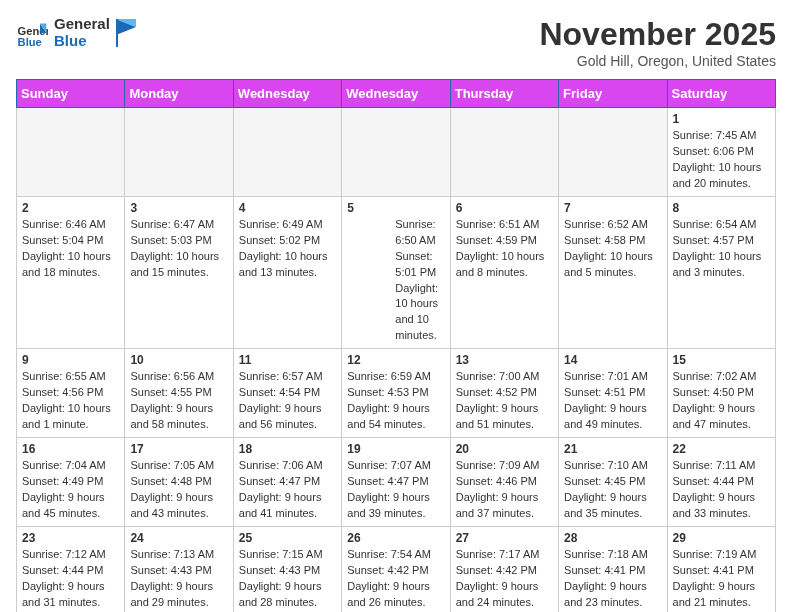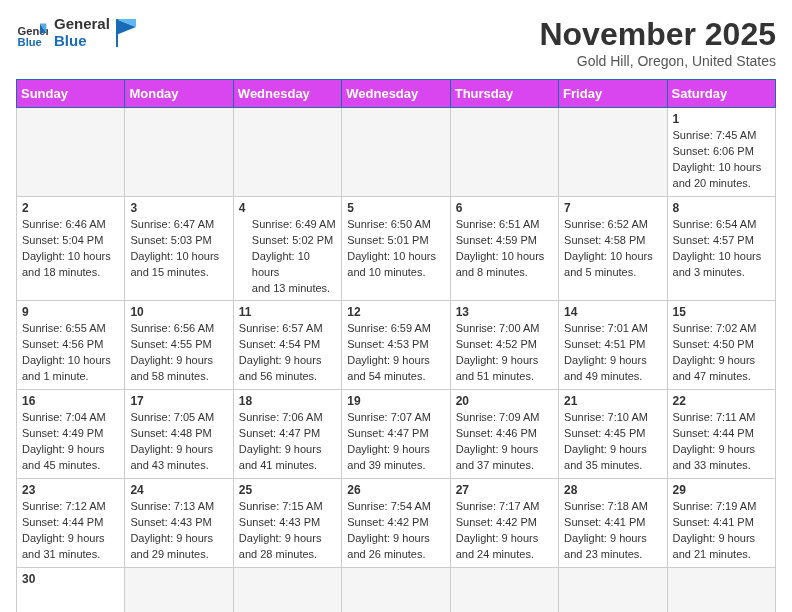--- a/index.html
+++ b/index.html
@@ -143,28 +143,28 @@
         </td>
         <td>
           <div class="day-number">3</div>
           <div class="day-info" style="white-space: pre-line;">Sunrise: 6:47 AM
 Sunset: 5:03 PM
 Daylight: 10 hours
 and 15 minutes.</div>
         </td>
         <td>
           <div class="day-number">4</div>
-          <div class="day-info" style="white-space: pre-line; margin-left: 13px;">Sunrise: 6:49 AM
+          <div class="day-info" style="white-space: pre-line;">Sunrise: 6:49 AM
 Sunset: 5:02 PM
 Daylight: 10 hours
 and 13 minutes.</div>
         </td>
         <td>
           <div class="day-number">5</div>
-          <div class="day-info" style="white-space: pre-line;">Sunrise: 6:50 AM
+          <div class="day-info" style="white-space: pre-line; margin-left: 48px;">Sunrise: 6:50 AM
 Sunset: 5:01 PM
 Daylight: 10 hours
 and 10 minutes.</div>
         </td>
         <td>
           <div class="day-number">6</div>
           <div class="day-info" style="white-space: pre-line;">Sunrise: 6:51 AM
 Sunset: 4:59 PM
 Daylight: 10 hours
 and 8 minutes.</div>

